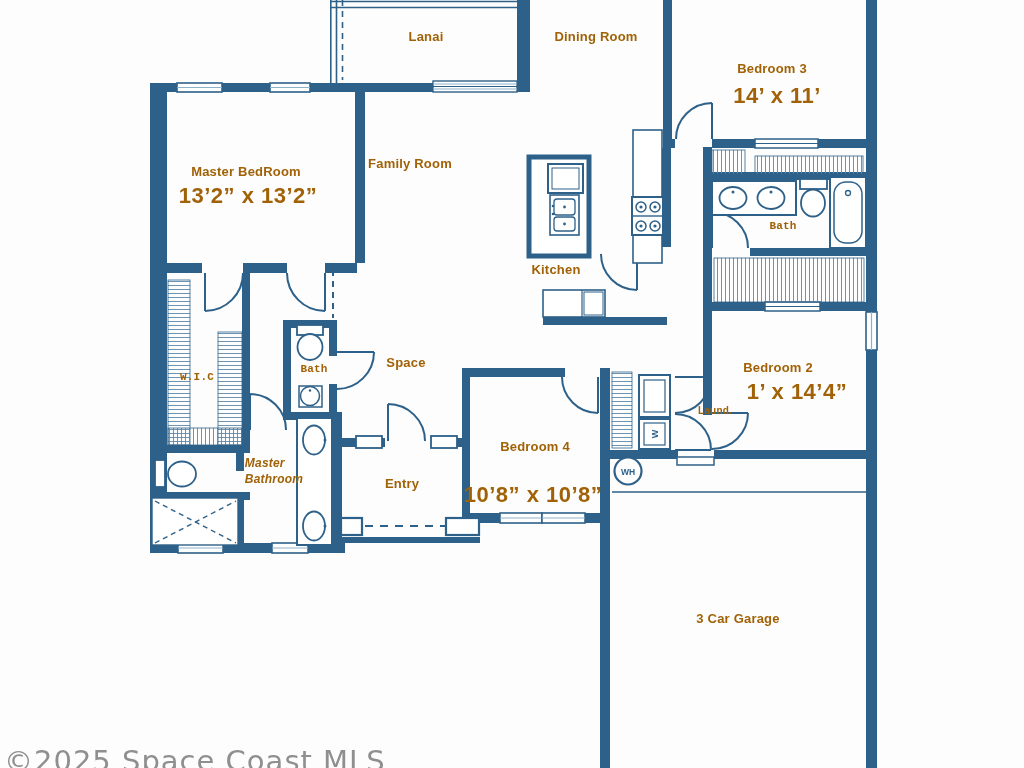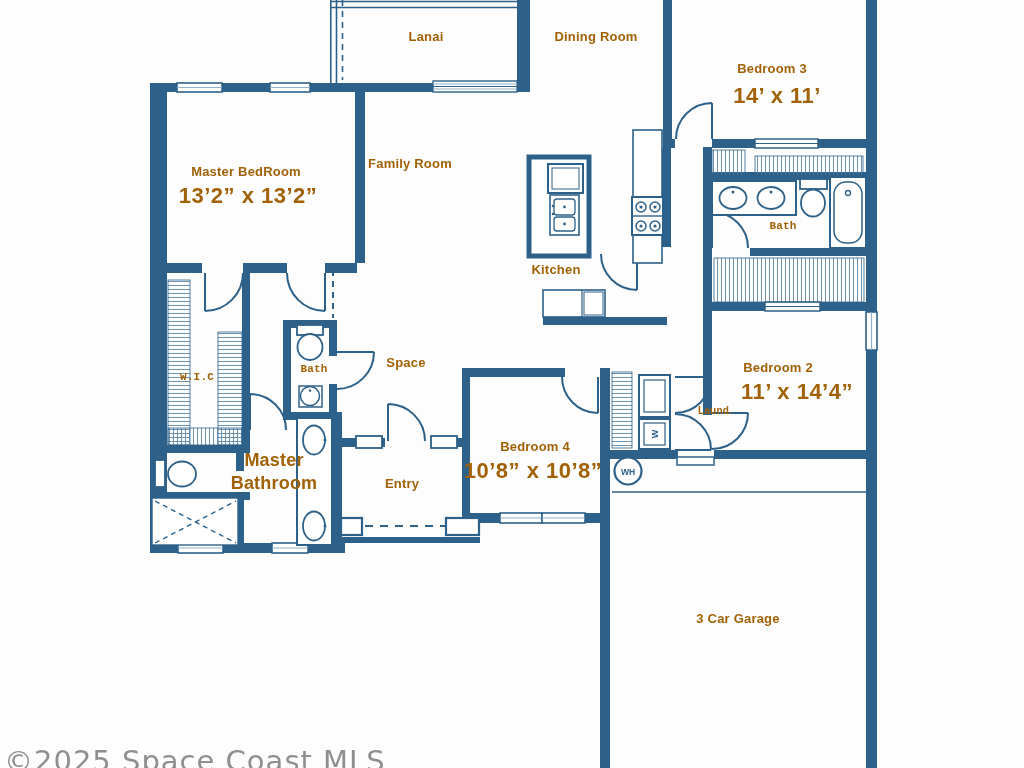--- a/index.html
+++ b/index.html
@@ -9,21 +9,21 @@
   }
   .plan-svg{position:absolute;left:0;top:0;}
   .lbl{
     position:absolute;transform:translate(-50%,-50%);
     color:#a16207;font-weight:bold;white-space:nowrap;
     font-size:13px;letter-spacing:.2px;
   }
   .lbl.dim{font-size:22px;letter-spacing:.5px;}
   .lbl.small{font-size:11px;font-family:Liberation Mono, monospace;}
   .lbl.tiny{font-size:10px;}
-  .lbl.twoline{text-align:center;line-height:1.3;font-size:18px;}
+  .lbl.twoline{text-align:left;line-height:1.3;font-size:12px;font-style:italic;}
   .watermark{
     position:absolute;left:4px;top:744px;
     font-family:"DejaVu Sans",sans-serif;
     font-size:29px;color:#8f8f8f;letter-spacing:1px;font-weight:normal;
   }
 </style>
 </head>
 <body>
 
 <div class="stage">
@@ -314,26 +314,26 @@
 <div class="lbl dim" style="left:777px;top:96px;">14’ x 11’</div>
 <div class="lbl" style="left:246px;top:171px;">Master BedRoom</div>
 <div class="lbl dim" style="left:248px;top:196px;">13’2” x 13’2”</div>
 <div class="lbl" style="left:410px;top:163px;">Family Room</div>
 <div class="lbl" style="left:556px;top:269px;">Kitchen</div>
 <div class="lbl small" style="left:783px;top:226px;">Bath</div>
 <div class="lbl small" style="left:197px;top:337px;margin-top:40px;">W.I.C</div>
 <div class="lbl small" style="left:314px;top:369px;">Bath</div>
 <div class="lbl" style="left:406px;top:362px;">Space</div>
 <div class="lbl" style="left:778px;top:367px;">Bedroom 2</div>
-<div class="lbl dim" style="left:797px;top:392px;">11’ x 14’4”</div>
+<div class="lbl dim" style="left:797px;top:392px;">1’ x 14’4”</div>
 <div class="lbl twoline" style="left:274px;top:472px;">
   <span>Master</span><br>
   <span>Bathroom</span>
 </div>
 <div class="lbl" style="left:402px;top:483px;">Entry</div>
 <div class="lbl" style="left:535px;top:446px;">Bedroom 4</div>
-<div class="lbl dim" style="left:533px;top:471px;text-align:center;">10’8” x 10’8”</div>
+<div class="lbl dim" style="left:533px;top:495px;text-align:center;">10’8” x 10’8”</div>
 <div class="lbl tiny" style="left:693px;top:410px;padding-left:44px;">Laund.</div>
 <div class="lbl" style="left:738px;top:618px;">3 Car Garage</div>
 
 <div class="watermark">©2025 Space Coast MLS</div>
 
 </div>
 
 </body></html>

